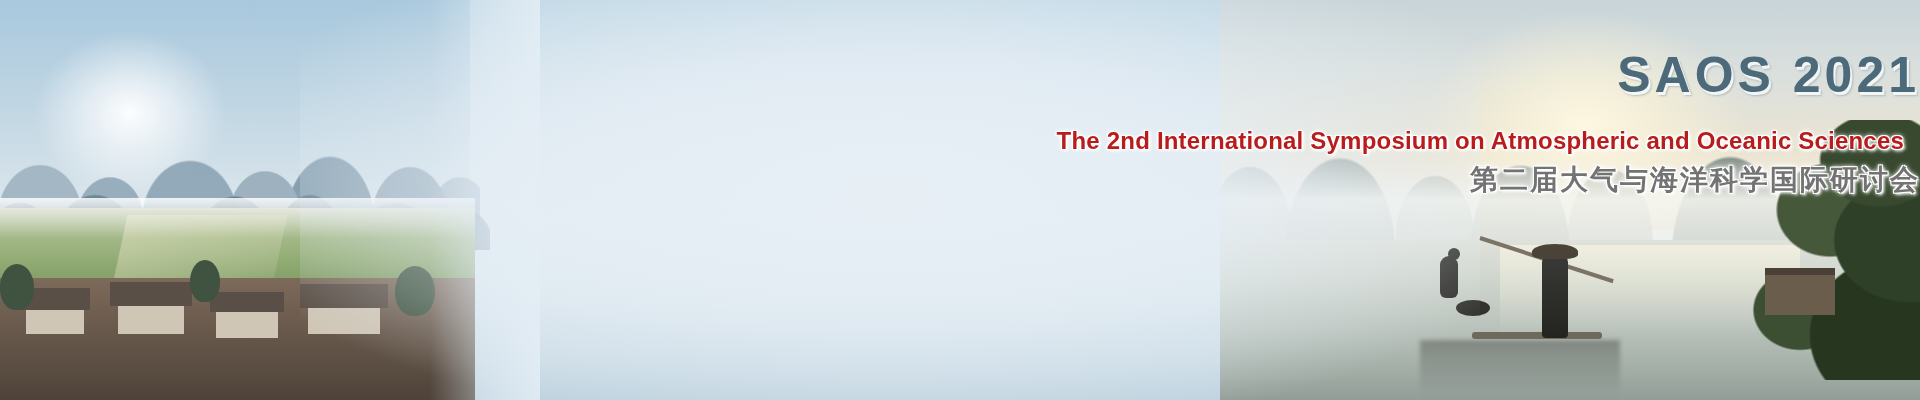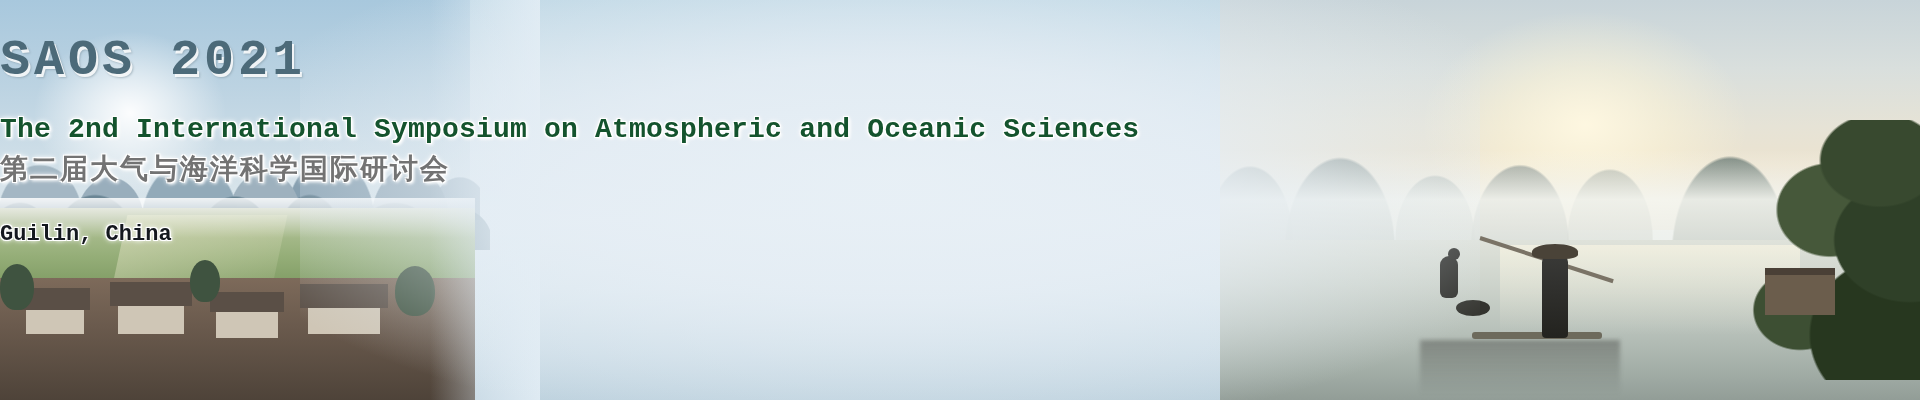--- a/index.html
+++ b/index.html
@@ -163,36 +163,35 @@
       rgba(228,237,244,.40) 72%, rgba(228,237,244,0) 100%);
   }
   .left-seam{
     position:absolute;left:430px;top:0;width:110px;height:400px;
     background:linear-gradient(to right,rgba(225,236,244,0),rgba(226,237,245,.9));
   }
 
   
   .content{
     position:absolute;inset:0;display:flex;flex-direction:column;
-    align-items:flex-start;justify-content:flex-start;padding-top:36px;
+    align-items:flex-end;justify-content:flex-start;padding-top:50px;
     box-sizing:border-box;
-    font-family:Liberation Mono, monospace;
   }
   .title{
     font-size:50px;font-weight:bold;letter-spacing:4px;
     color:#4c6a79;
     text-shadow:2px 3px 0 rgba(255,255,255,.85), 3px 4px 2px rgba(120,140,150,.45);
     line-height:1;margin:0 0 26px 0;
   }
   .subtitle-en{
-    font-size:28px;font-weight:bold;color:#14532d;letter-spacing:.2px;
+    font-size:24px;font-weight:bold;color:#b91c1c;letter-spacing:.2px;
     text-shadow:
       0 0 4px #fff, 0 0 6px #fff, 1px 1px 0 #fff, -1px 1px 0 #fff,
       1px -1px 0 #fff, -1px -1px 0 #fff, 2px 2px 3px rgba(255,255,255,.9);
-    margin:0 0 6px 0;line-height:1.25;white-space:nowrap;
+    margin:0 16px 6px 0;line-height:1.25;white-space:nowrap;
   }
   .subtitle-cn{
     font-size:28px;font-weight:bold;color:#737373;letter-spacing:2px;
     text-shadow:
       0 0 4px #fff, 0 0 6px #fff, 1px 1px 0 #fff, -1px 1px 0 #fff,
       1px -1px 0 #fff, -1px -1px 0 #fff, 2px 2px 3px rgba(255,255,255,.9);
     margin:0 0 34px 0;line-height:1.25;white-space:nowrap;
   }
   .meta{
     display:flex;align-items:center;gap:40px;
@@ -251,17 +250,16 @@
   </div>
 
   <div class="bg-layer left-seam"></div>
   <div class="bg-layer center-haze"></div>
 
   <div class="content">
     <div class="title">SAOS 2021</div>
     <div class="subtitle-en">The 2nd International Symposium on Atmospheric and Oceanic Sciences</div>
     <div class="subtitle-cn">第二届大气与海洋科学国际研讨会</div>
     <div class="meta">
-      <span>Guilin, China</span>
     </div>
   </div>
 
 </div>
 
 </body></html>

